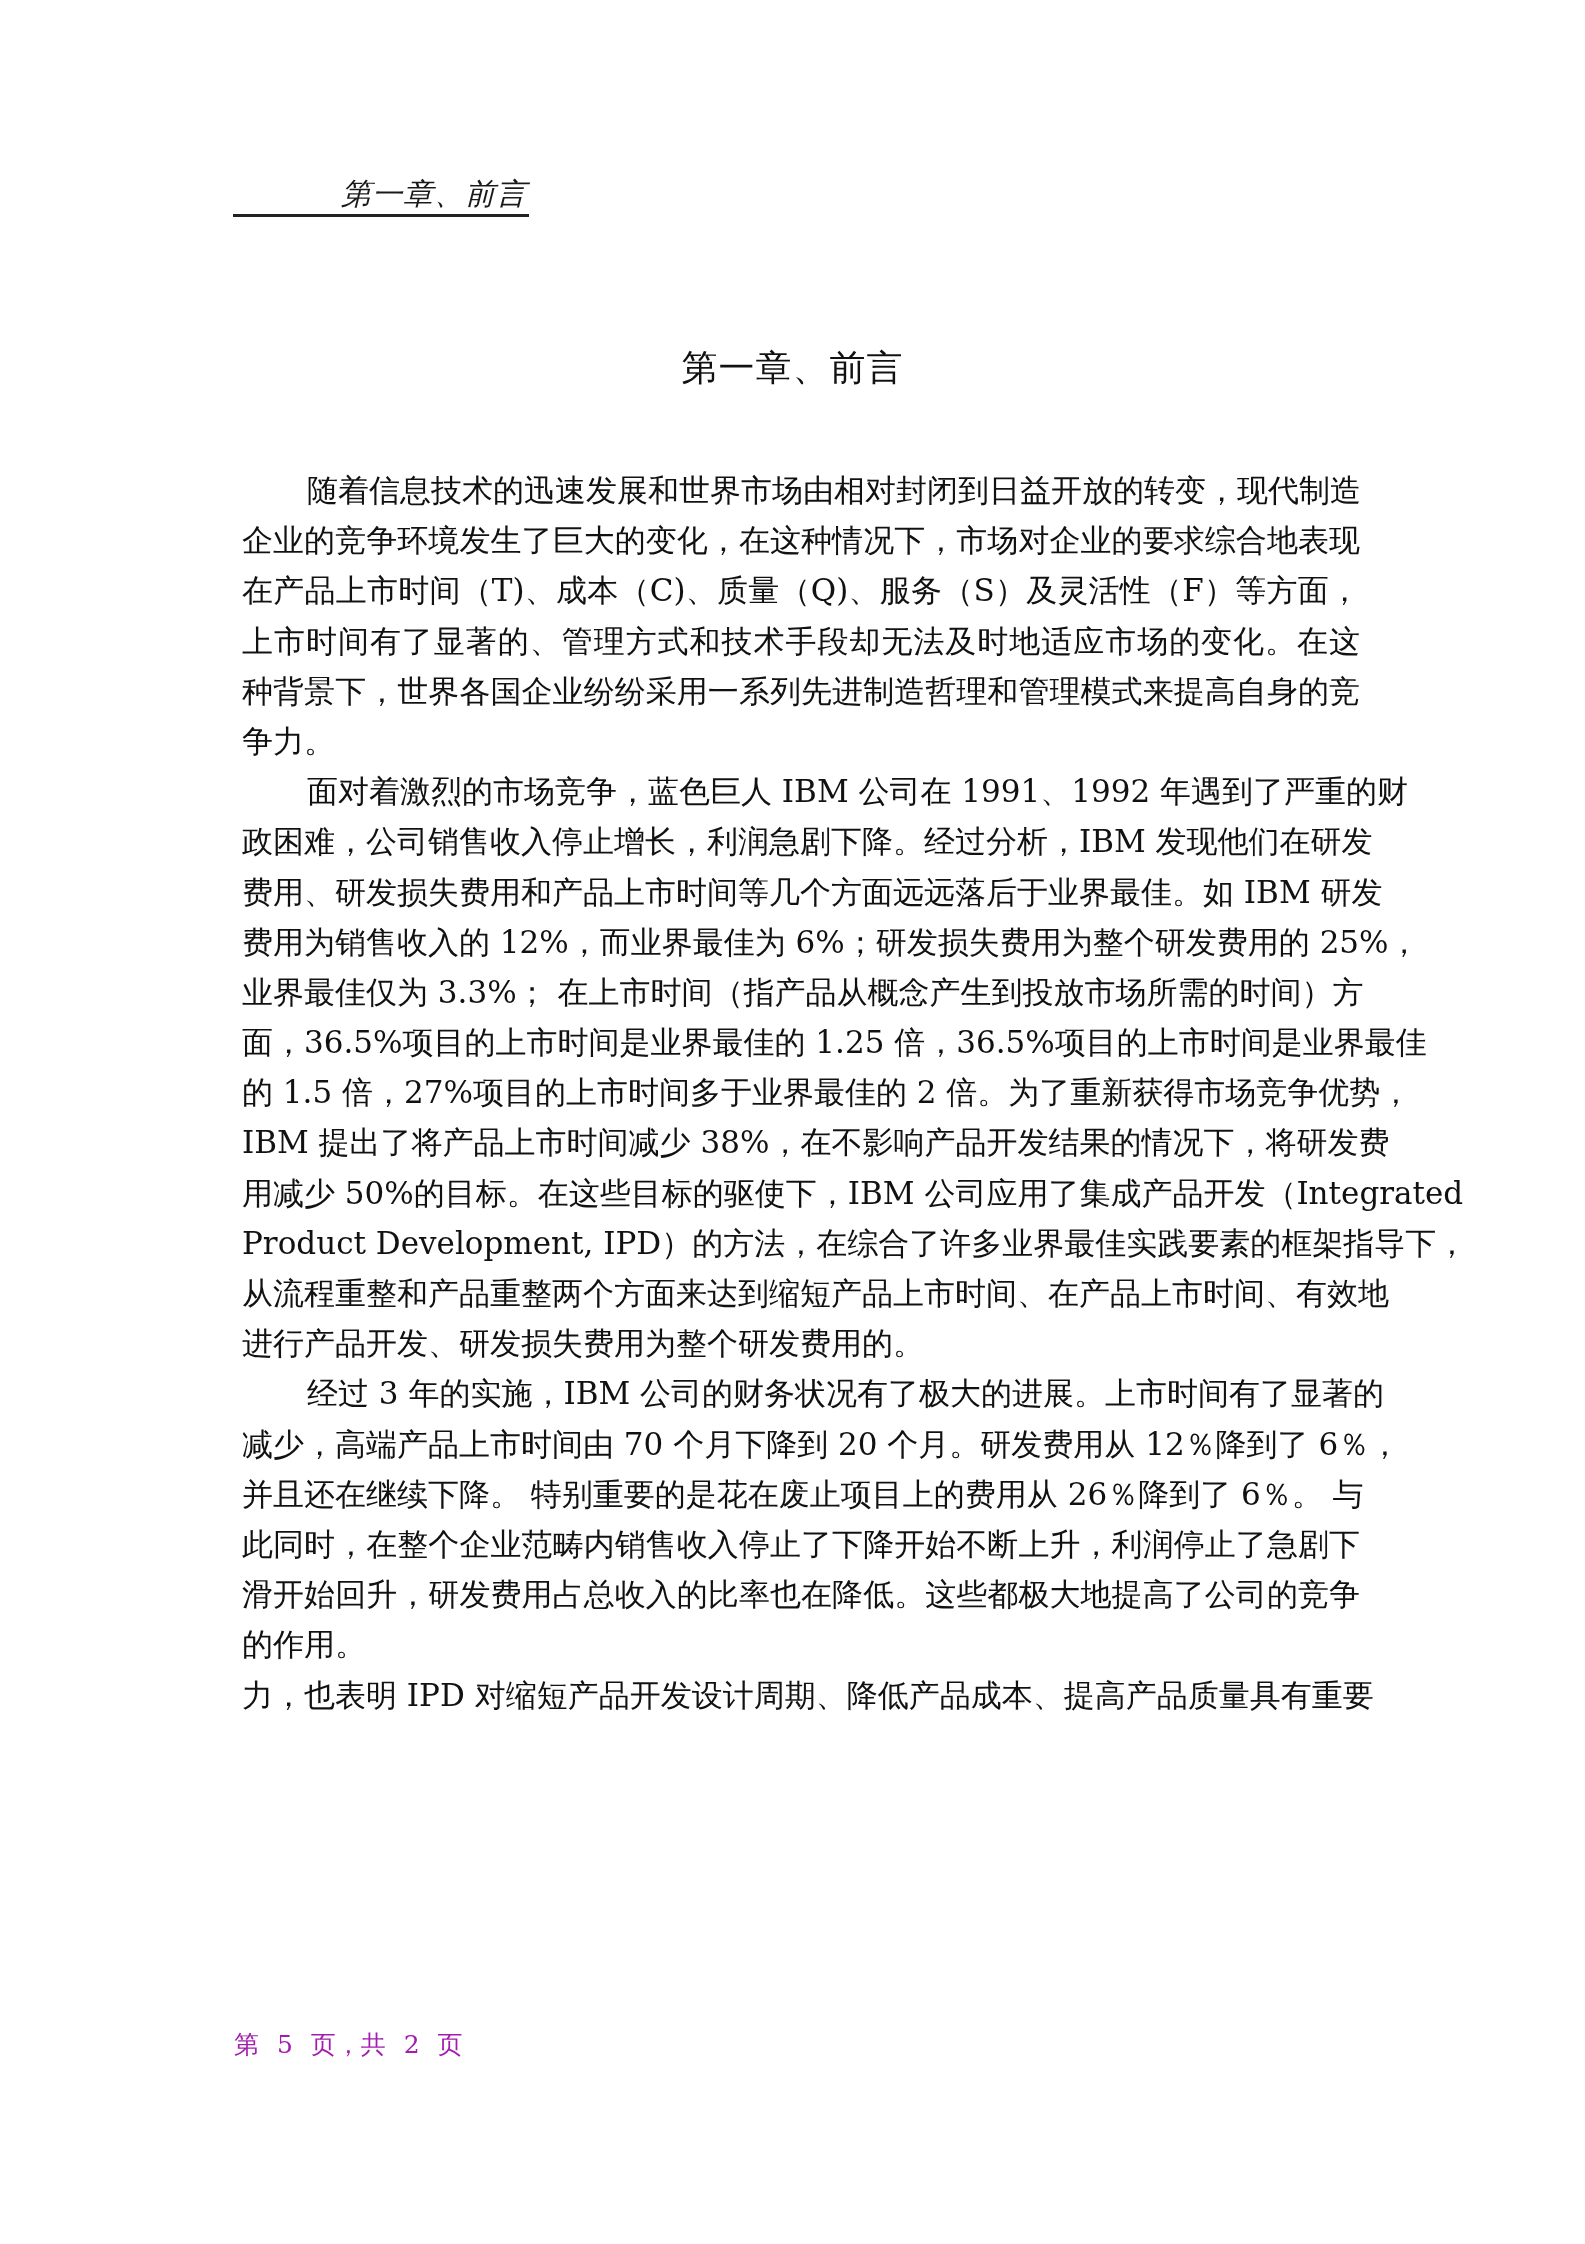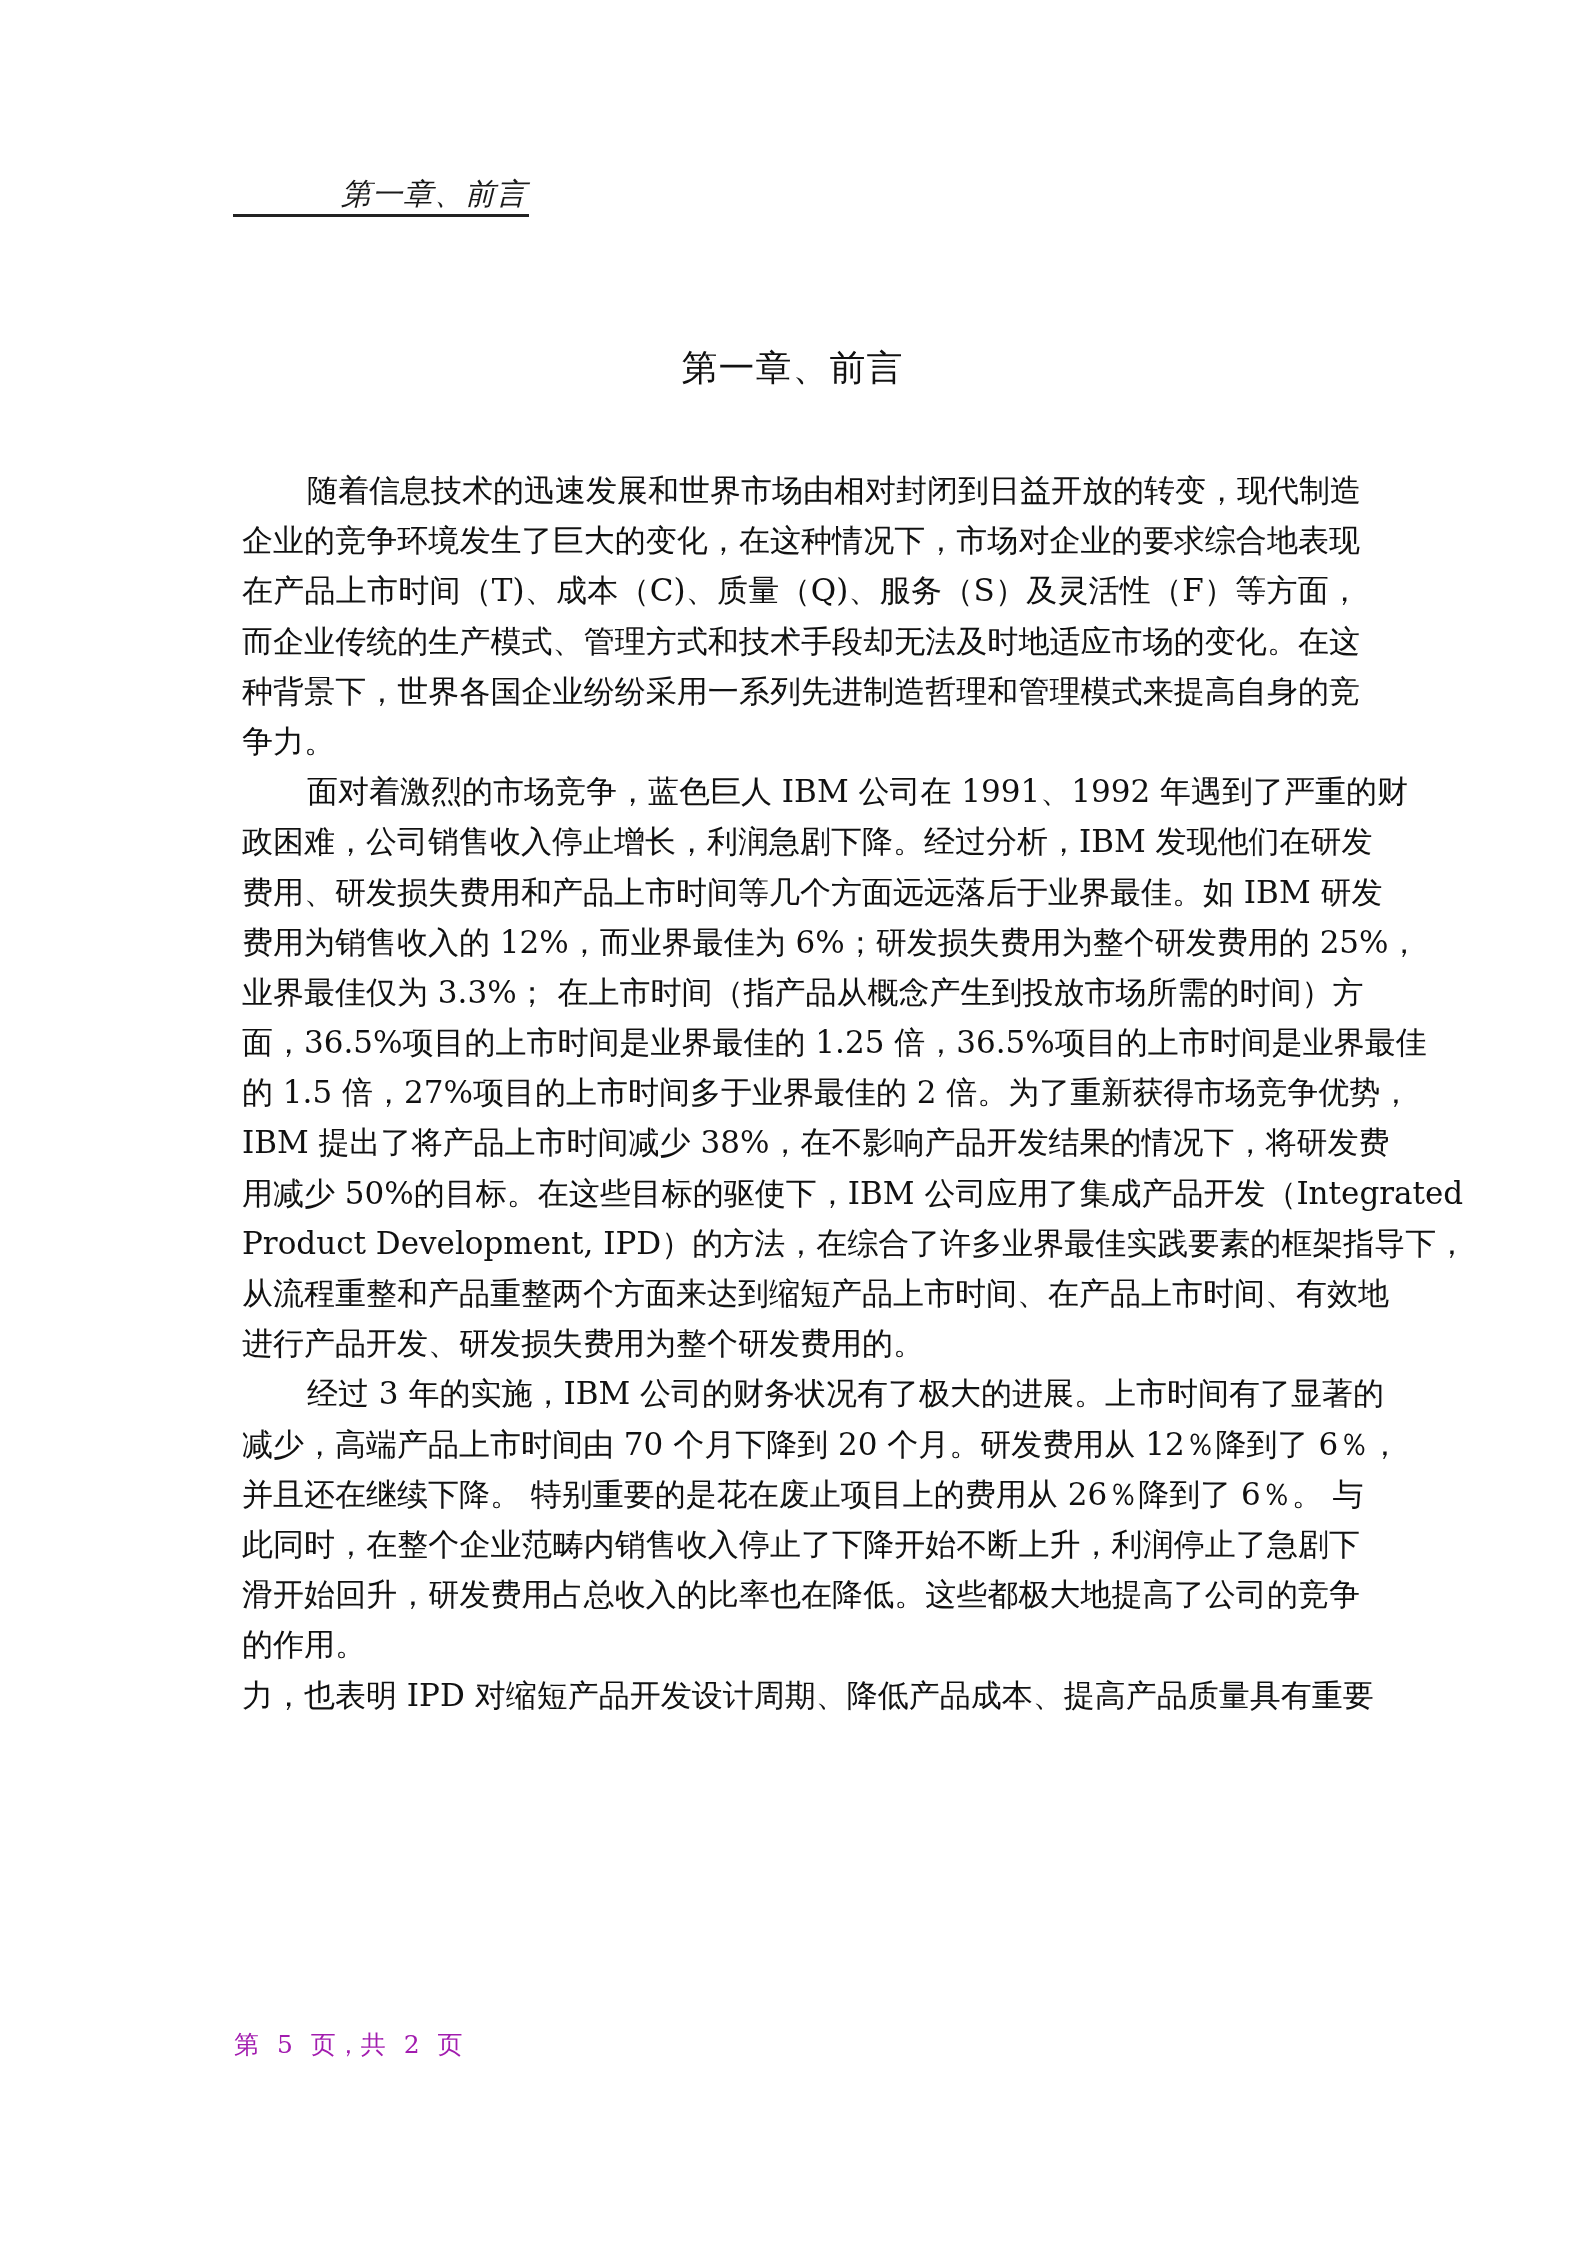--- a/index.html
+++ b/index.html
@@ -94,21 +94,21 @@
   </div>
 
   <div class="chapter-title">第一章、前言</div>
 
   <div class="body-text">
 
     <div class="paragraph">
       <div class="line indent">随着信息技术的迅速发展和世界市场由相对封闭到日益开放的转变，现代制造</div>
       <div class="line">企业的竞争环境发生了巨大的变化，在这种情况下，市场对企业的要求综合地表现</div>
       <div class="line">在产品上市时间（T)、成本（C)、质量（Q)、服务（S）及灵活性（F）等方面，</div>
-      <div class="line">而企业传统的生产模式、管理方式和技术手段却无法及时地适应市场的变化。在这</div>
+      <div class="line">上市时间有了显著的、管理方式和技术手段却无法及时地适应市场的变化。在这</div>
       <div class="line">种背景下，世界各国企业纷纷采用一系列先进制造哲理和管理模式来提高自身的竞</div>
       <div class="line last">争力。</div>
     </div>
 
     <div class="paragraph">
       <div class="line indent">面对着激烈的市场竞争，蓝色巨人 IBM 公司在 1991、1992 年遇到了严重的财</div>
       <div class="line">政困难，公司销售收入停止增长，利润急剧下降。经过分析，IBM 发现他们在研发</div>
       <div class="line">费用、研发损失费用和产品上市时间等几个方面远远落后于业界最佳。如 IBM 研发</div>
       <div class="line">费用为销售收入的 12%，而业界最佳为 6%；研发损失费用为整个研发费用的 25%，</div>
       <div class="line">业界最佳仅为 3.3%；  在上市时间（指产品从概念产生到投放市场所需的时间）方</div>

